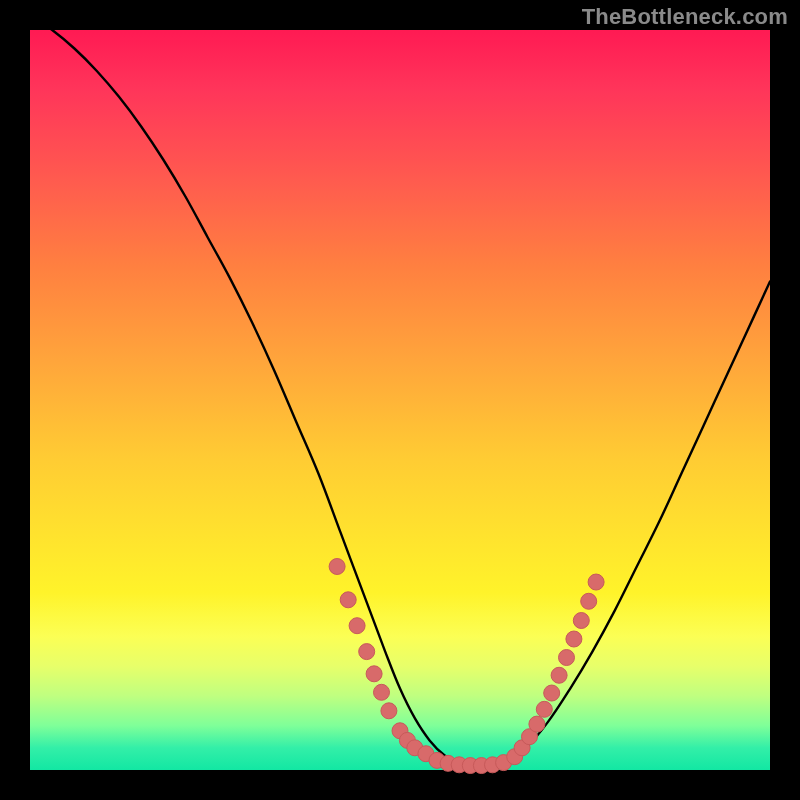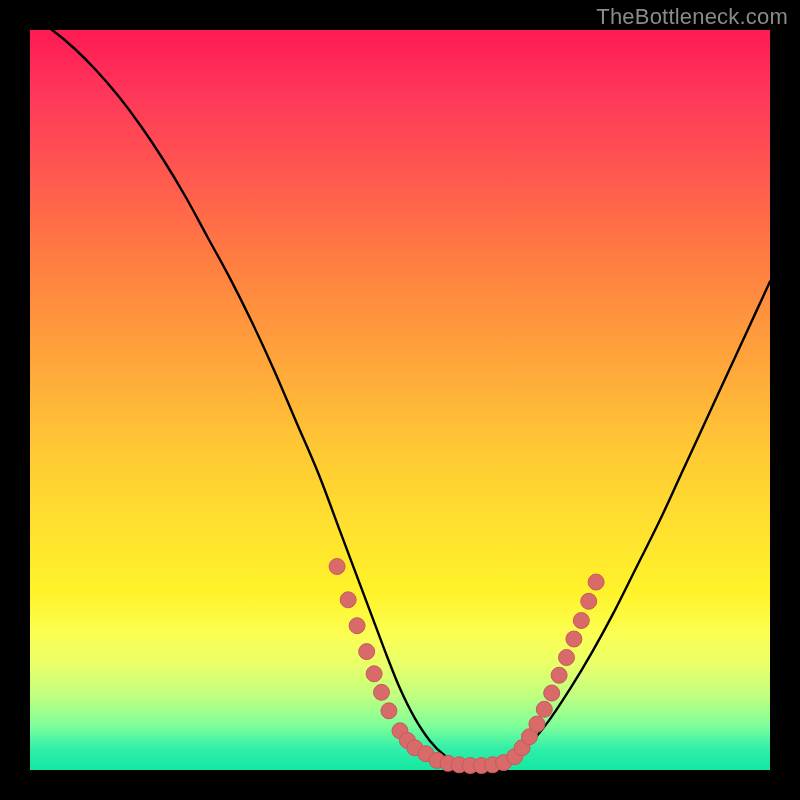--- a/index.html
+++ b/index.html
@@ -47,21 +47,21 @@
     top: 0;
     width: 740px;
     height: 740px;
     overflow: visible;
   }
   .watermark {
     position: absolute;
     top: 4px;
     right: 12px;
     font-size: 22px;
-    font-weight: 400;
+    font-weight: 700;
     color: #8a8a8a;
     letter-spacing: 0.2px;
     user-select: none;
   }
 </style>
 </head>
 <body>
 
 <div class="stage">
 

